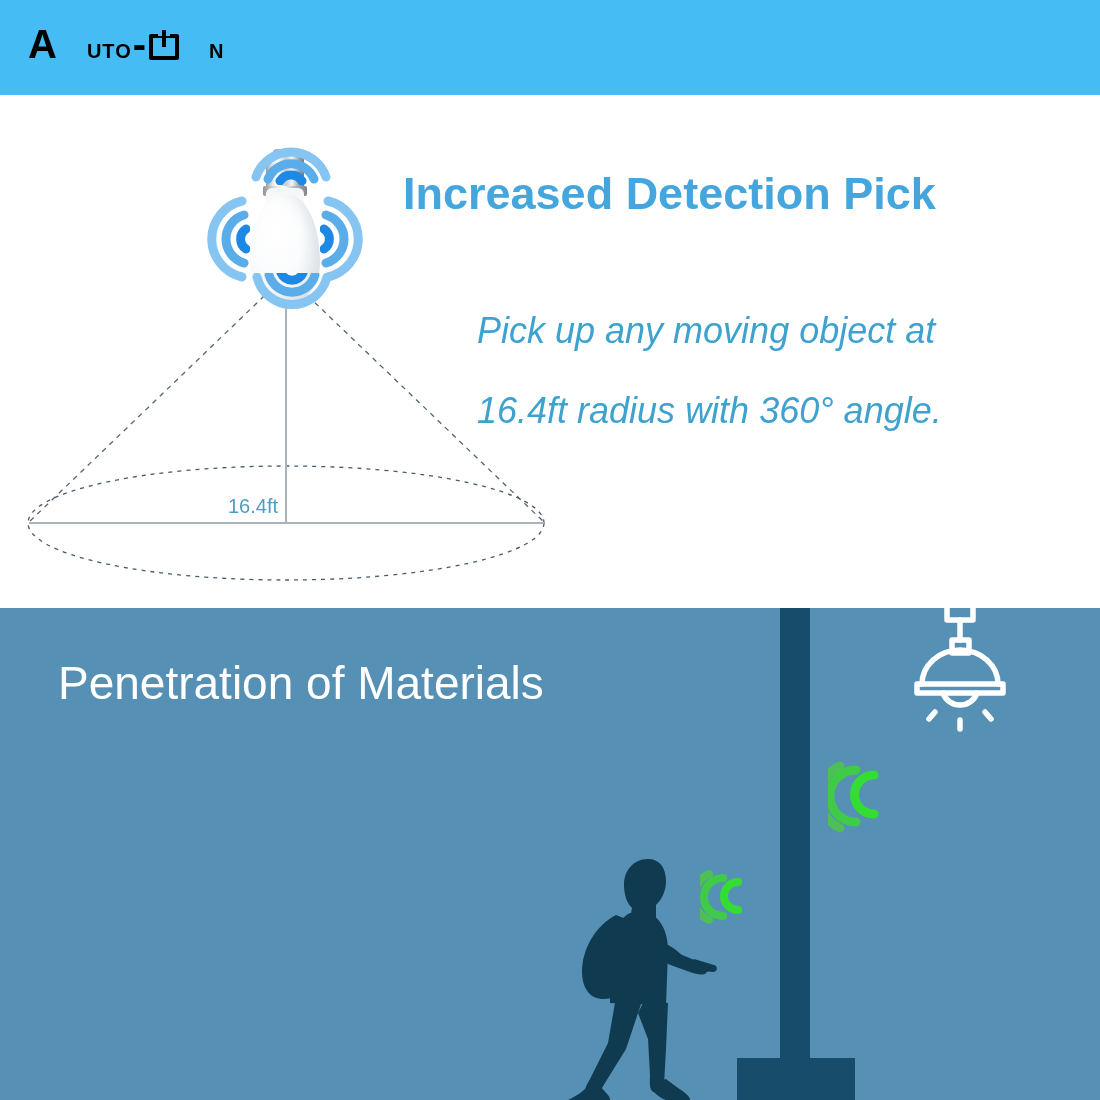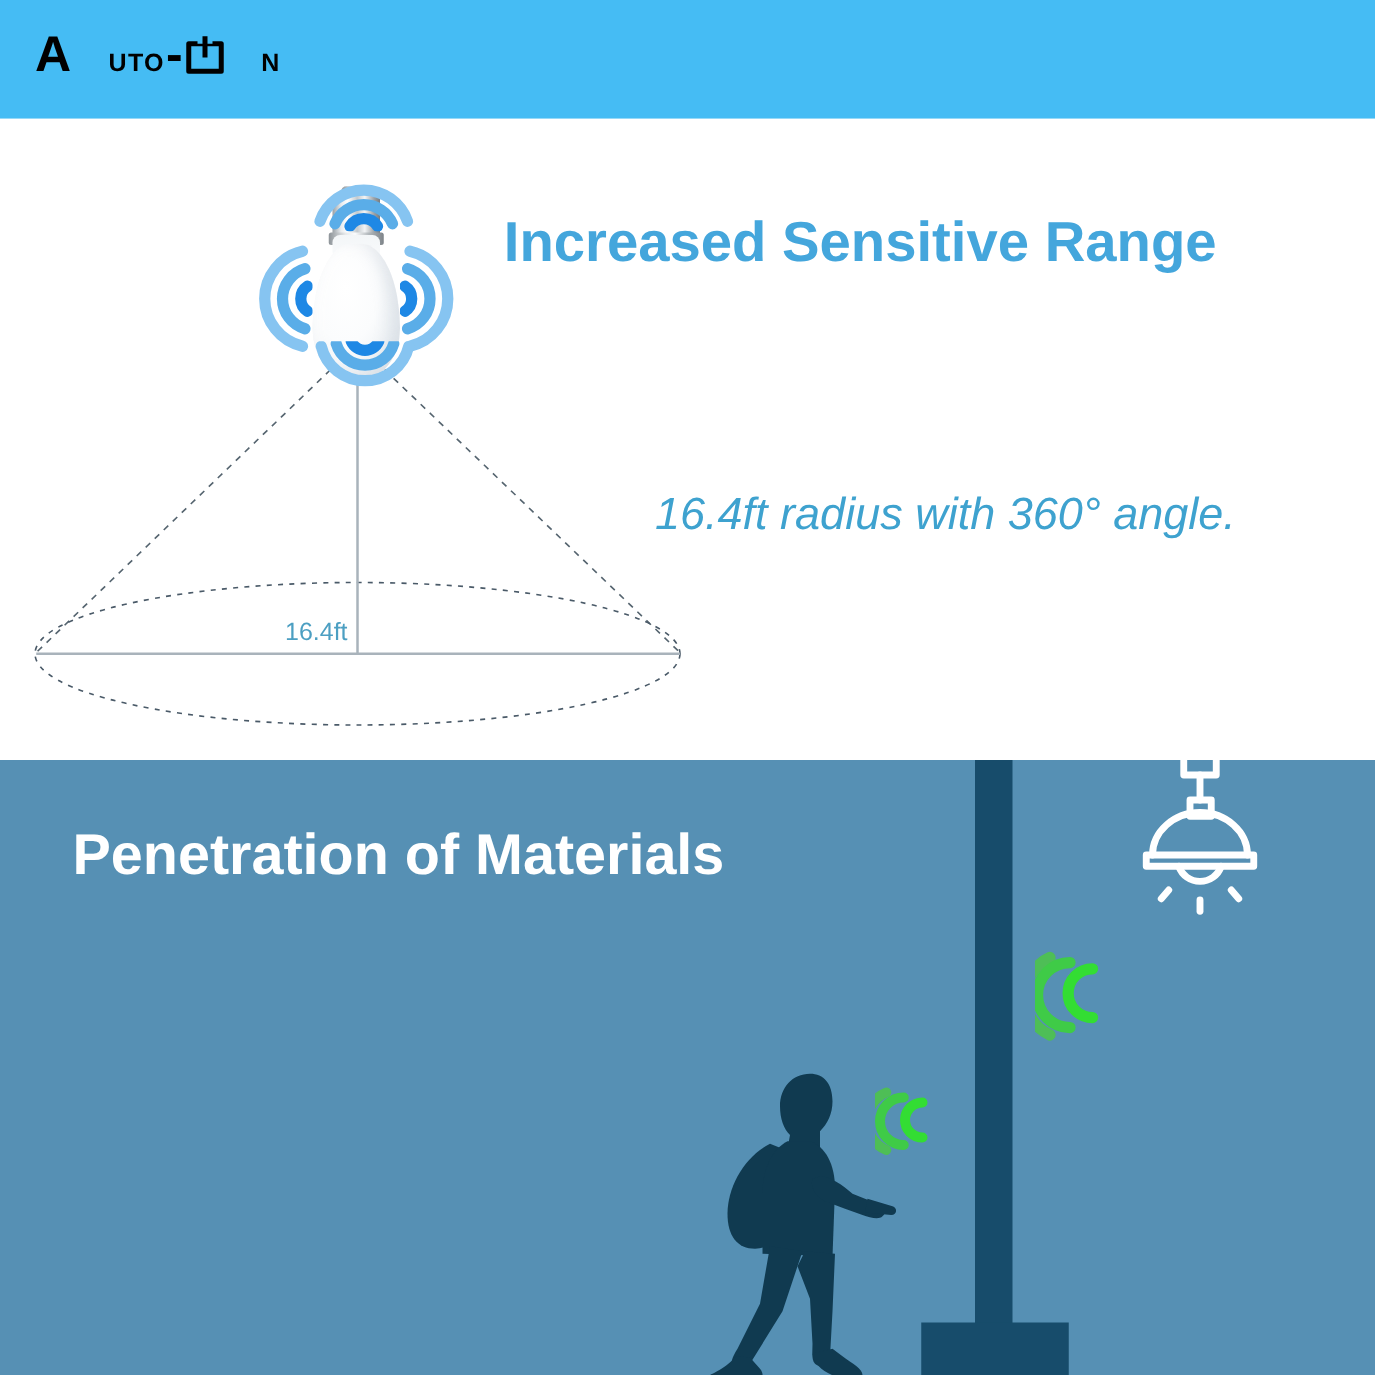--- a/index.html
+++ b/index.html
@@ -63,21 +63,21 @@
     font-size:45px; font-weight:bold;
     white-space:nowrap;
   }
   .mid-body-line {
     position:absolute;
     color:#3EA2CF;
     font-size:36px; font-style:italic;
     white-space:nowrap;
   }
   #mid-body-1 { left:477px; top:215px; }
-  #mid-body-2 { left:477px; top:295px;margin-left:47px; }
+  #mid-body-2 { left:477px; top:295px; }
 
   #range-label {
     position:absolute; left:228px; top:400px;
     color:#4C9FC2;
     font-size:20px;
   }
 
   
   #cone-svg { position:absolute; left:0; top:0; }
 
@@ -115,21 +115,21 @@
 
   
   #bottom {
     position:absolute; left:0; top:608px; width:1100px; height:492px;
     background:#5690B4;
     overflow:hidden;
   }
   #bottom-title {
     position:absolute; left:58px; top:48px;
     color:#ffffff;
-    font-size:46px; font-weight:bold;
+    font-size:46px; font-weight:normal;
     white-space:nowrap;
   }
   .bottom-body-line {
     position:absolute;
     color:#ffffff;
     font-size:32px; font-style:italic;
     white-space:nowrap;
   }
   #bottom-body-1 { left:68px; top:200px; }
   #bottom-body-2 { left:68px; top:278px; }
@@ -216,21 +216,22 @@
   </svg>
 
   <svg class="wave-grp" style="left:243px; top:178px;" width="100" height="62">
     <g fill="none" stroke-linecap="round">
       <path d="M 14 4 A 36 36 0 0 0 84 4" stroke="#86C4F1" stroke-width="9"></path>
       <path d="M 26 2 A 24 24 0 0 0 72 2" stroke="#5AADE8" stroke-width="9"></path>
       <path d="M 38 0 A 12 12 0 0 0 60 0" stroke="#1E88E5" stroke-width="9"></path>
     </g>
   </svg>
 
-  <div id="mid-title">Increased Sensitive Range</div>
+  <div id="mid-title">Increased Detection Pick</div>
+  <div class="mid-body-line" id="mid-body-1">Pick up any moving object at</div>
   <div class="mid-body-line" id="mid-body-2">16.4ft radius with 360° angle.</div>
   <div id="range-label">16.4ft</div>
 </div>
 
 <div id="bottom">
 
   <div id="wall"></div>
   <div id="wall-base"></div>
 
   <svg id="lamp" viewBox="0 0 110 135">

